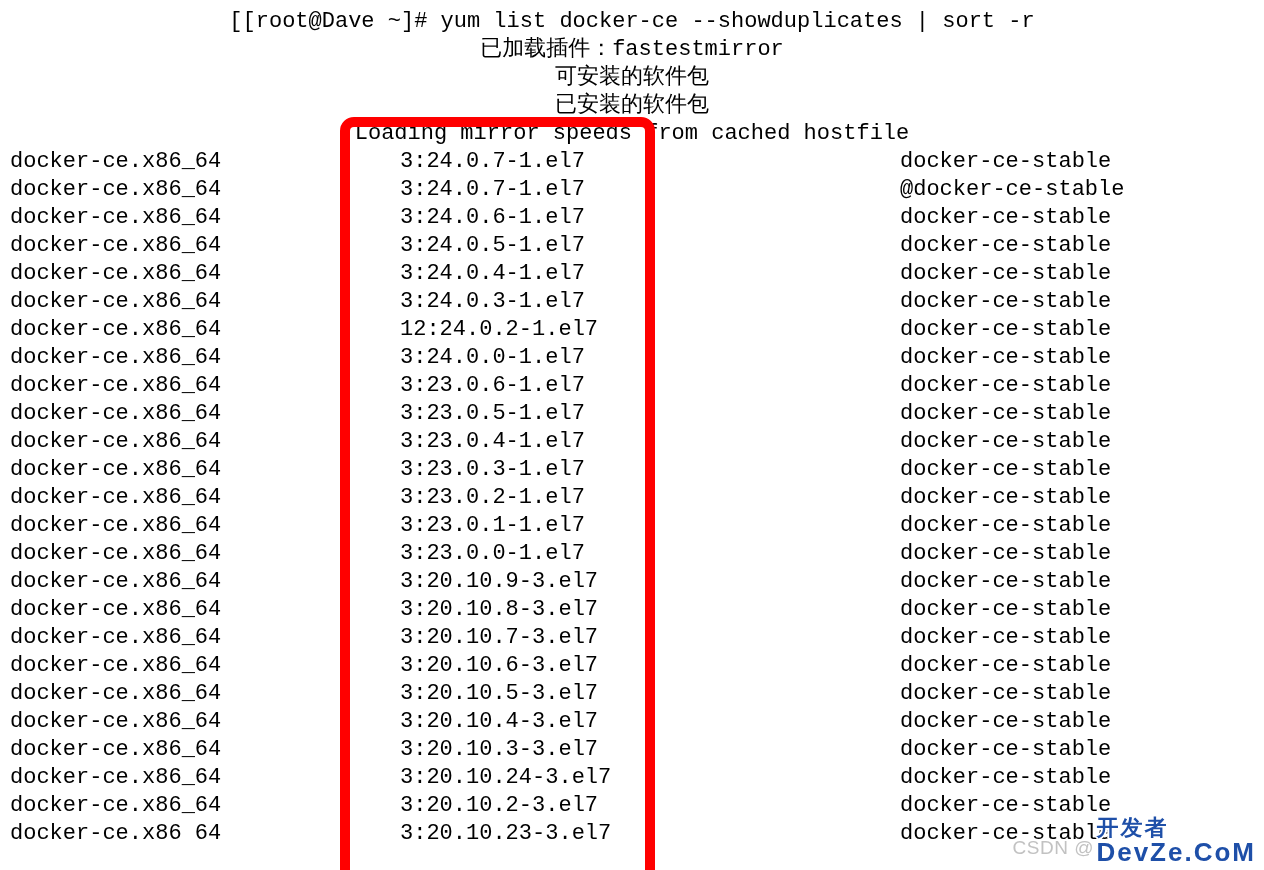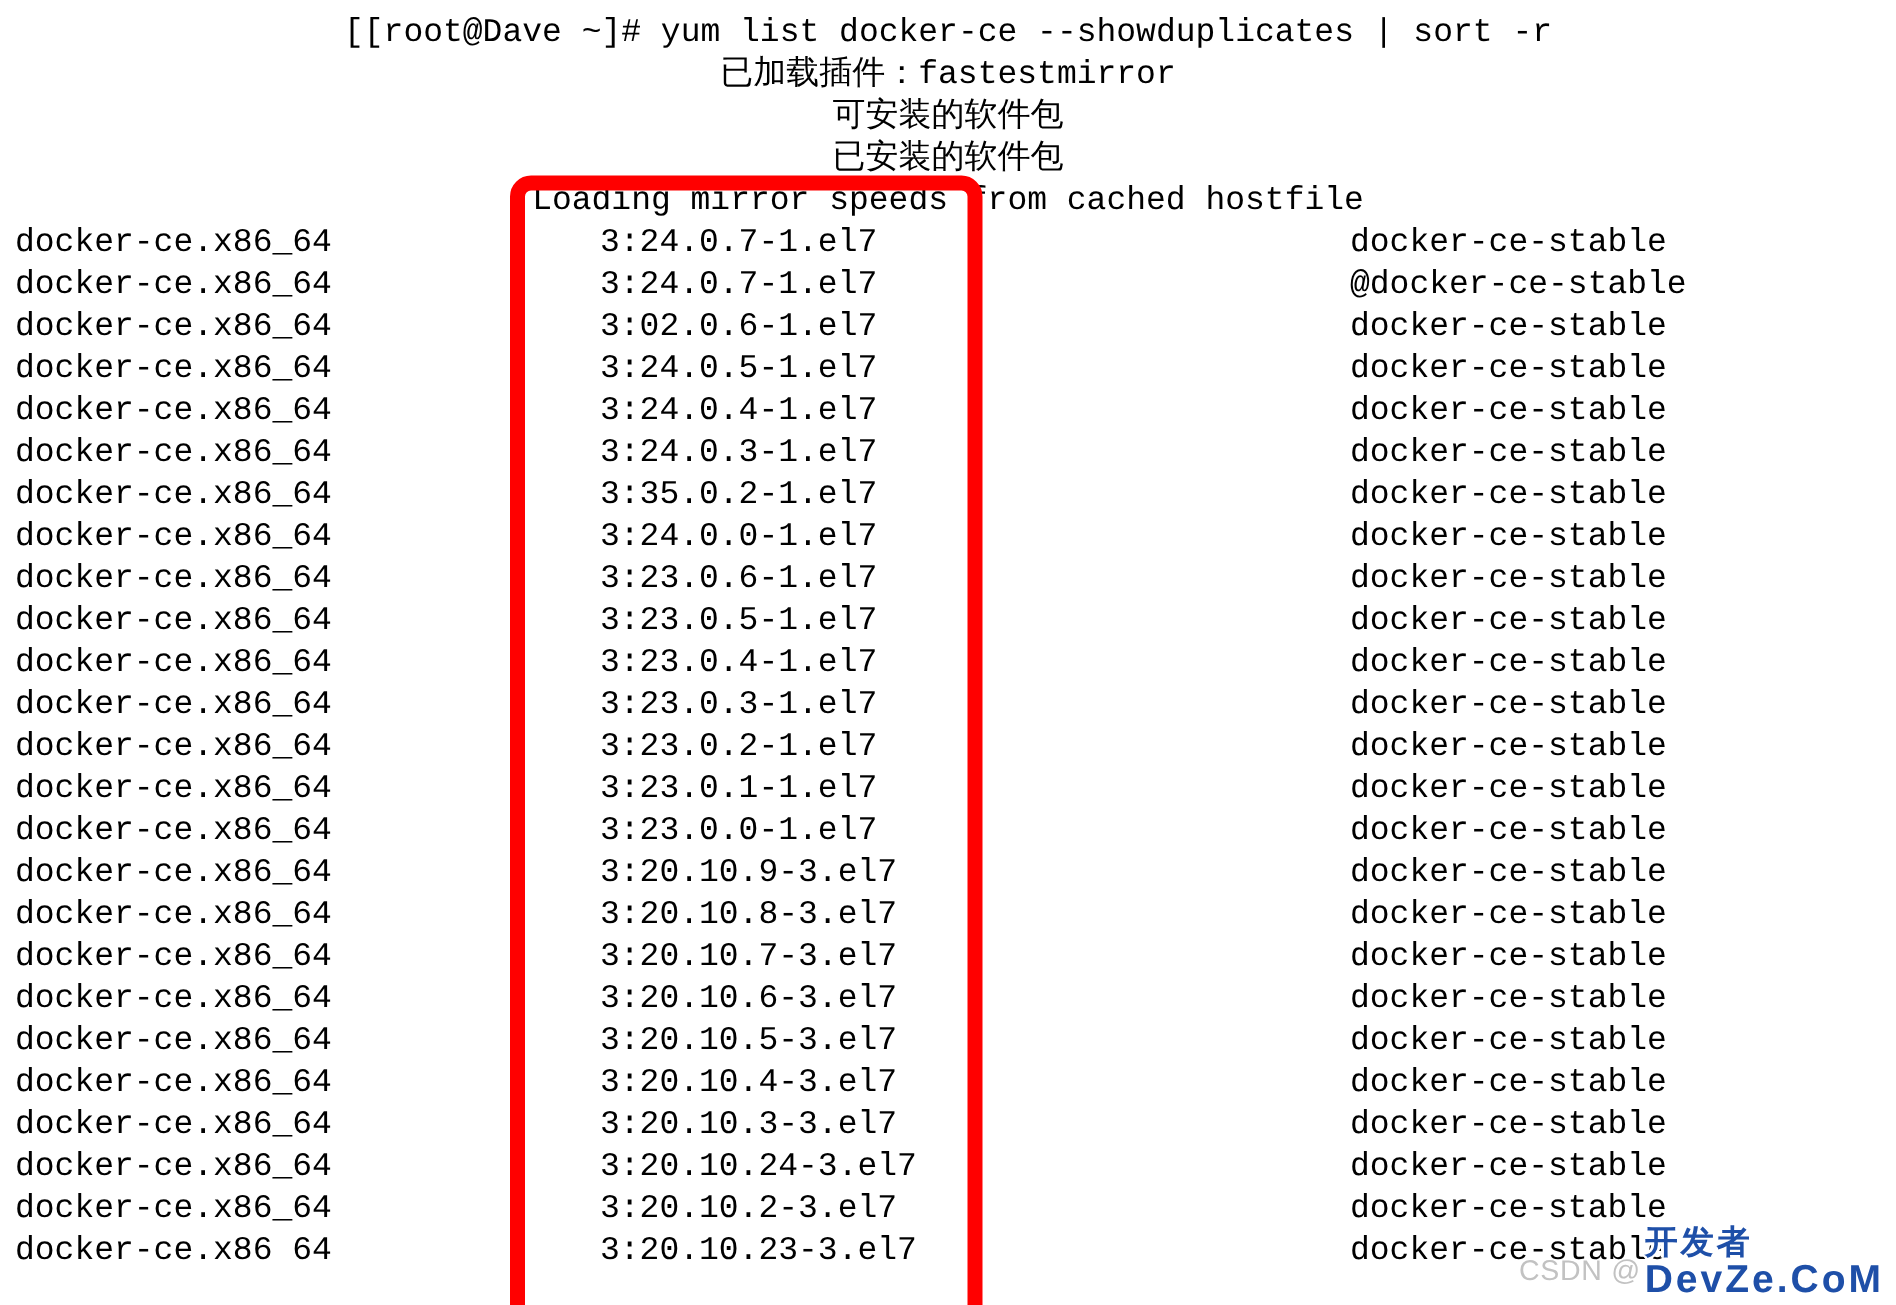--- a/index.html
+++ b/index.html
@@ -77,25 +77,25 @@
 <div class="terminal">
   <div class="line">[[root@Dave ~]# yum list docker-ce --showduplicates | sort -r</div>
   <div class="line">已加载插件：fastestmirror</div>
   <div class="line">可安装的软件包</div>
   <div class="line">已安装的软件包</div>
   <div class="line">Loading mirror speeds from cached hostfile</div>
 
   <div id="package-list">
       <div class="pkg-row"><span class="col-package">docker-ce.x86_64</span><span class="col-version">3:24.0.7-1.el7</span><span class="col-repo">docker-ce-stable</span></div>
       <div class="pkg-row"><span class="col-package">docker-ce.x86_64</span><span class="col-version">3:24.0.7-1.el7</span><span class="col-repo">@docker-ce-stable</span></div>
-      <div class="pkg-row"><span class="col-package">docker-ce.x86_64</span><span class="col-version">3:02.0.6-1.el7</span><span class="col-repo">docker-ce-stable</span></div>
+      <div class="pkg-row"><span class="col-package">docker-ce.x86_64</span><span class="col-version">3:24.0.6-1.el7</span><span class="col-repo">docker-ce-stable</span></div>
       <div class="pkg-row"><span class="col-package">docker-ce.x86_64</span><span class="col-version">3:24.0.5-1.el7</span><span class="col-repo">docker-ce-stable</span></div>
       <div class="pkg-row"><span class="col-package">docker-ce.x86_64</span><span class="col-version">3:24.0.4-1.el7</span><span class="col-repo">docker-ce-stable</span></div>
       <div class="pkg-row"><span class="col-package">docker-ce.x86_64</span><span class="col-version">3:24.0.3-1.el7</span><span class="col-repo">docker-ce-stable</span></div>
-      <div class="pkg-row"><span class="col-package">docker-ce.x86_64</span><span class="col-version">3:35.0.2-1.el7</span><span class="col-repo">docker-ce-stable</span></div>
+      <div class="pkg-row"><span class="col-package">docker-ce.x86_64</span><span class="col-version">12:24.0.2-1.el7</span><span class="col-repo">docker-ce-stable</span></div>
       <div class="pkg-row"><span class="col-package">docker-ce.x86_64</span><span class="col-version">3:24.0.0-1.el7</span><span class="col-repo">docker-ce-stable</span></div>
       <div class="pkg-row"><span class="col-package">docker-ce.x86_64</span><span class="col-version">3:23.0.6-1.el7</span><span class="col-repo">docker-ce-stable</span></div>
       <div class="pkg-row"><span class="col-package">docker-ce.x86_64</span><span class="col-version">3:23.0.5-1.el7</span><span class="col-repo">docker-ce-stable</span></div>
       <div class="pkg-row"><span class="col-package">docker-ce.x86_64</span><span class="col-version">3:23.0.4-1.el7</span><span class="col-repo">docker-ce-stable</span></div>
       <div class="pkg-row"><span class="col-package">docker-ce.x86_64</span><span class="col-version">3:23.0.3-1.el7</span><span class="col-repo">docker-ce-stable</span></div>
       <div class="pkg-row"><span class="col-package">docker-ce.x86_64</span><span class="col-version">3:23.0.2-1.el7</span><span class="col-repo">docker-ce-stable</span></div>
       <div class="pkg-row"><span class="col-package">docker-ce.x86_64</span><span class="col-version">3:23.0.1-1.el7</span><span class="col-repo">docker-ce-stable</span></div>
       <div class="pkg-row"><span class="col-package">docker-ce.x86_64</span><span class="col-version">3:23.0.0-1.el7</span><span class="col-repo">docker-ce-stable</span></div>
       <div class="pkg-row"><span class="col-package">docker-ce.x86_64</span><span class="col-version">3:20.10.9-3.el7</span><span class="col-repo">docker-ce-stable</span></div>
       <div class="pkg-row"><span class="col-package">docker-ce.x86_64</span><span class="col-version">3:20.10.8-3.el7</span><span class="col-repo">docker-ce-stable</span></div>

